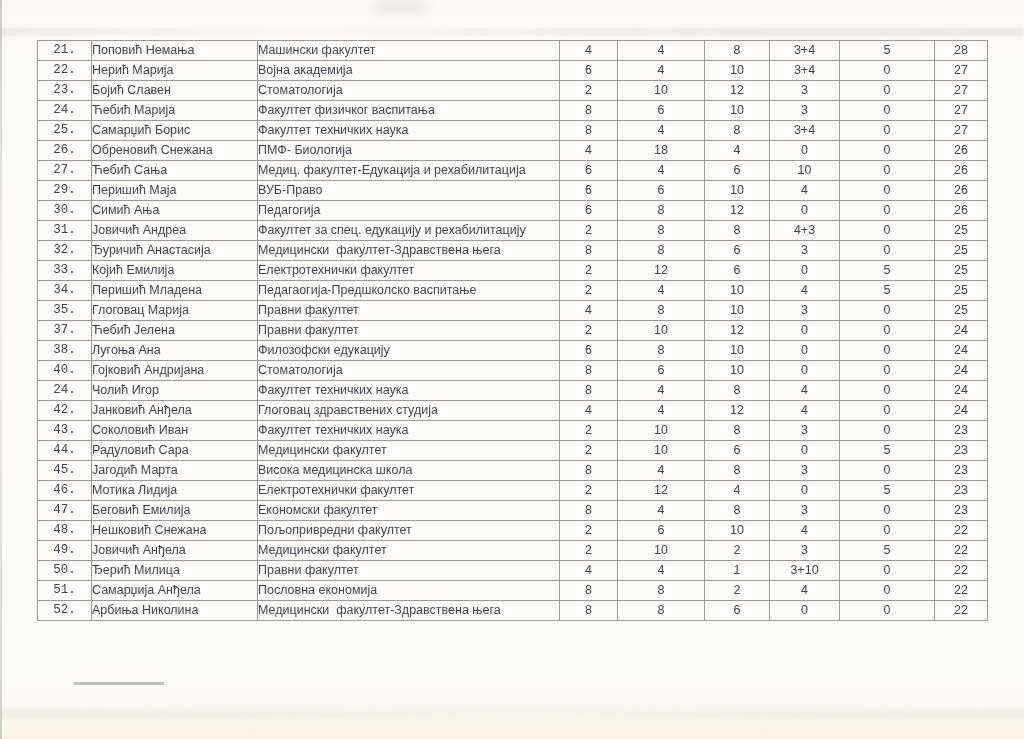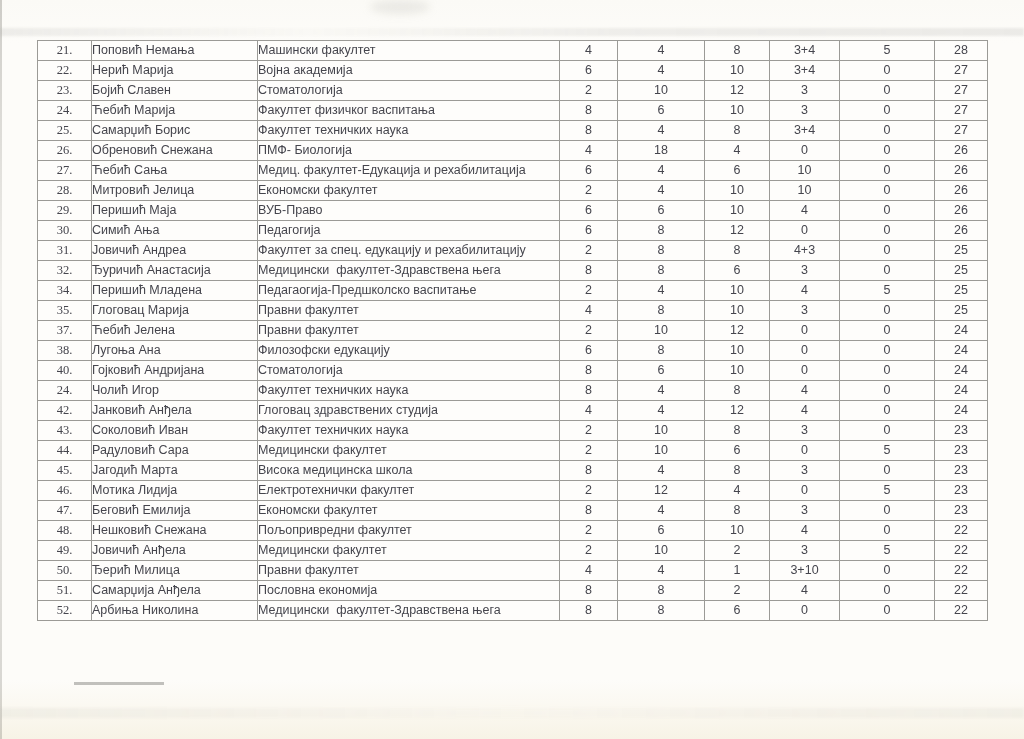--- a/index.html
+++ b/index.html
@@ -68,21 +68,21 @@
     height: 19px;
     padding: 0;
     font-size: 12.5px;
     line-height: 19px;
     color: #45454d;
     overflow: hidden;
     white-space: pre;
     background: #fefdfb;
   }
   td.no {
-    font-family: Liberation Serif, serif;
+    font-family: Liberation Mono, monospace;
     font-size: 13px;
     text-align: center;
     color: #3d3d45;
   }
   td.name, td.faculty {
     text-align: left;
     padding-left: 9px;
   }
   td.num {
     text-align: center;
@@ -182,31 +182,20 @@
     <td class="name">Ћебић Сања</td>
     <td class="faculty">Медиц. факултет-Едукација и рехабилитација</td>
     <td class="num">6</td>
     <td class="num">4</td>
     <td class="num">6</td>
     <td class="num">10</td>
     <td class="num">0</td>
     <td class="num">26</td>
   </tr>
         <tr>
-    <td class="no">28.</td>
-    <td class="name">Митровић Јелица</td>
-    <td class="faculty">Економски факултет</td>
-    <td class="num">2</td>
-    <td class="num">4</td>
-    <td class="num">10</td>
-    <td class="num">10</td>
-    <td class="num">0</td>
-    <td class="num">26</td>
-  </tr>
-        <tr>
     <td class="no">29.</td>
     <td class="name">Перишић Маја</td>
     <td class="faculty">ВУБ-Право</td>
     <td class="num">6</td>
     <td class="num">6</td>
     <td class="num">10</td>
     <td class="num">4</td>
     <td class="num">0</td>
     <td class="num">26</td>
   </tr>
@@ -234,20 +223,31 @@
   </tr>
         <tr>
     <td class="no">32.</td>
     <td class="name">Ђуричић Анастасија</td>
     <td class="faculty">Медицински  факултет-Здравствена њега</td>
     <td class="num">8</td>
     <td class="num">8</td>
     <td class="num">6</td>
     <td class="num">3</td>
     <td class="num">0</td>
+    <td class="num">25</td>
+  </tr>
+        <tr>
+    <td class="no">33.</td>
+    <td class="name">Којић Емилија</td>
+    <td class="faculty">Електротехнички факултет</td>
+    <td class="num">2</td>
+    <td class="num">12</td>
+    <td class="num">6</td>
+    <td class="num">0</td>
+    <td class="num">5</td>
     <td class="num">25</td>
   </tr>
         <tr>
     <td class="no">34.</td>
     <td class="name">Перишић Младена</td>
     <td class="faculty">Педагаогија-Предшколско васпитање</td>
     <td class="num">2</td>
     <td class="num">4</td>
     <td class="num">10</td>
     <td class="num">4</td>

